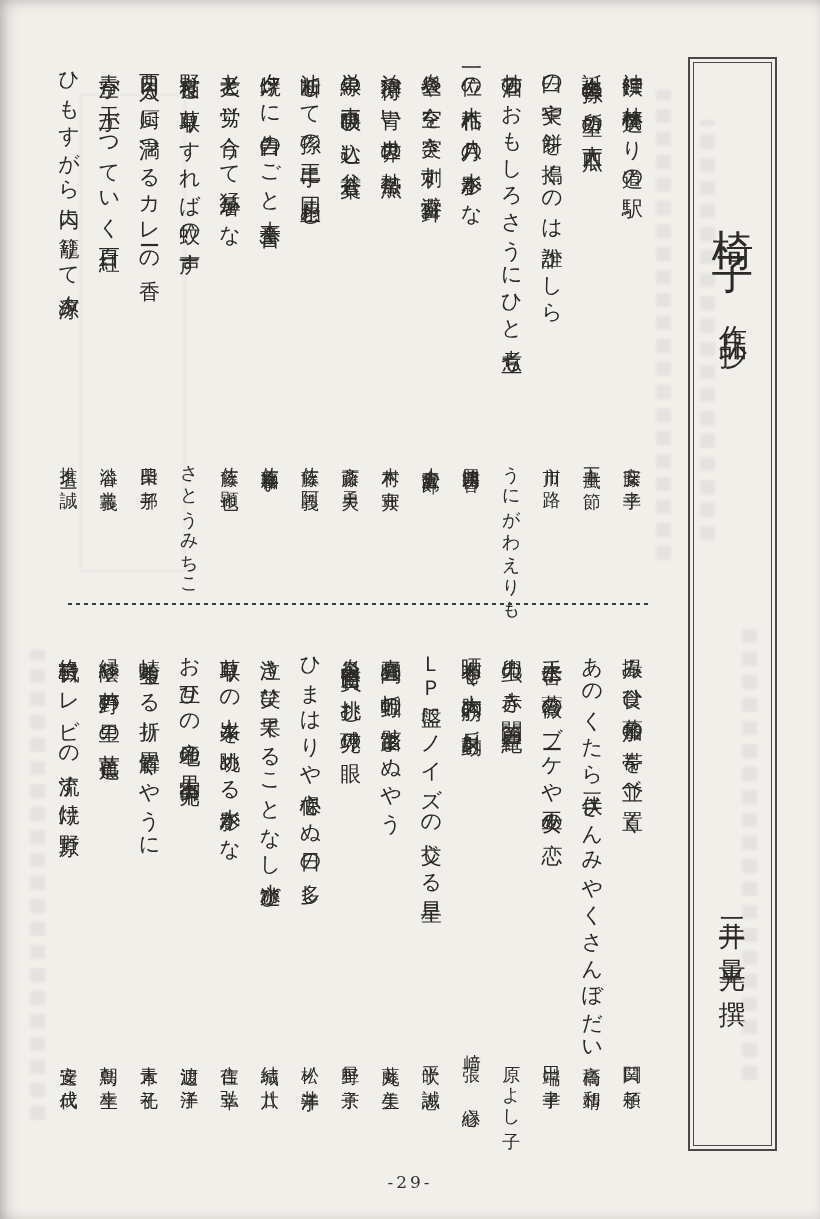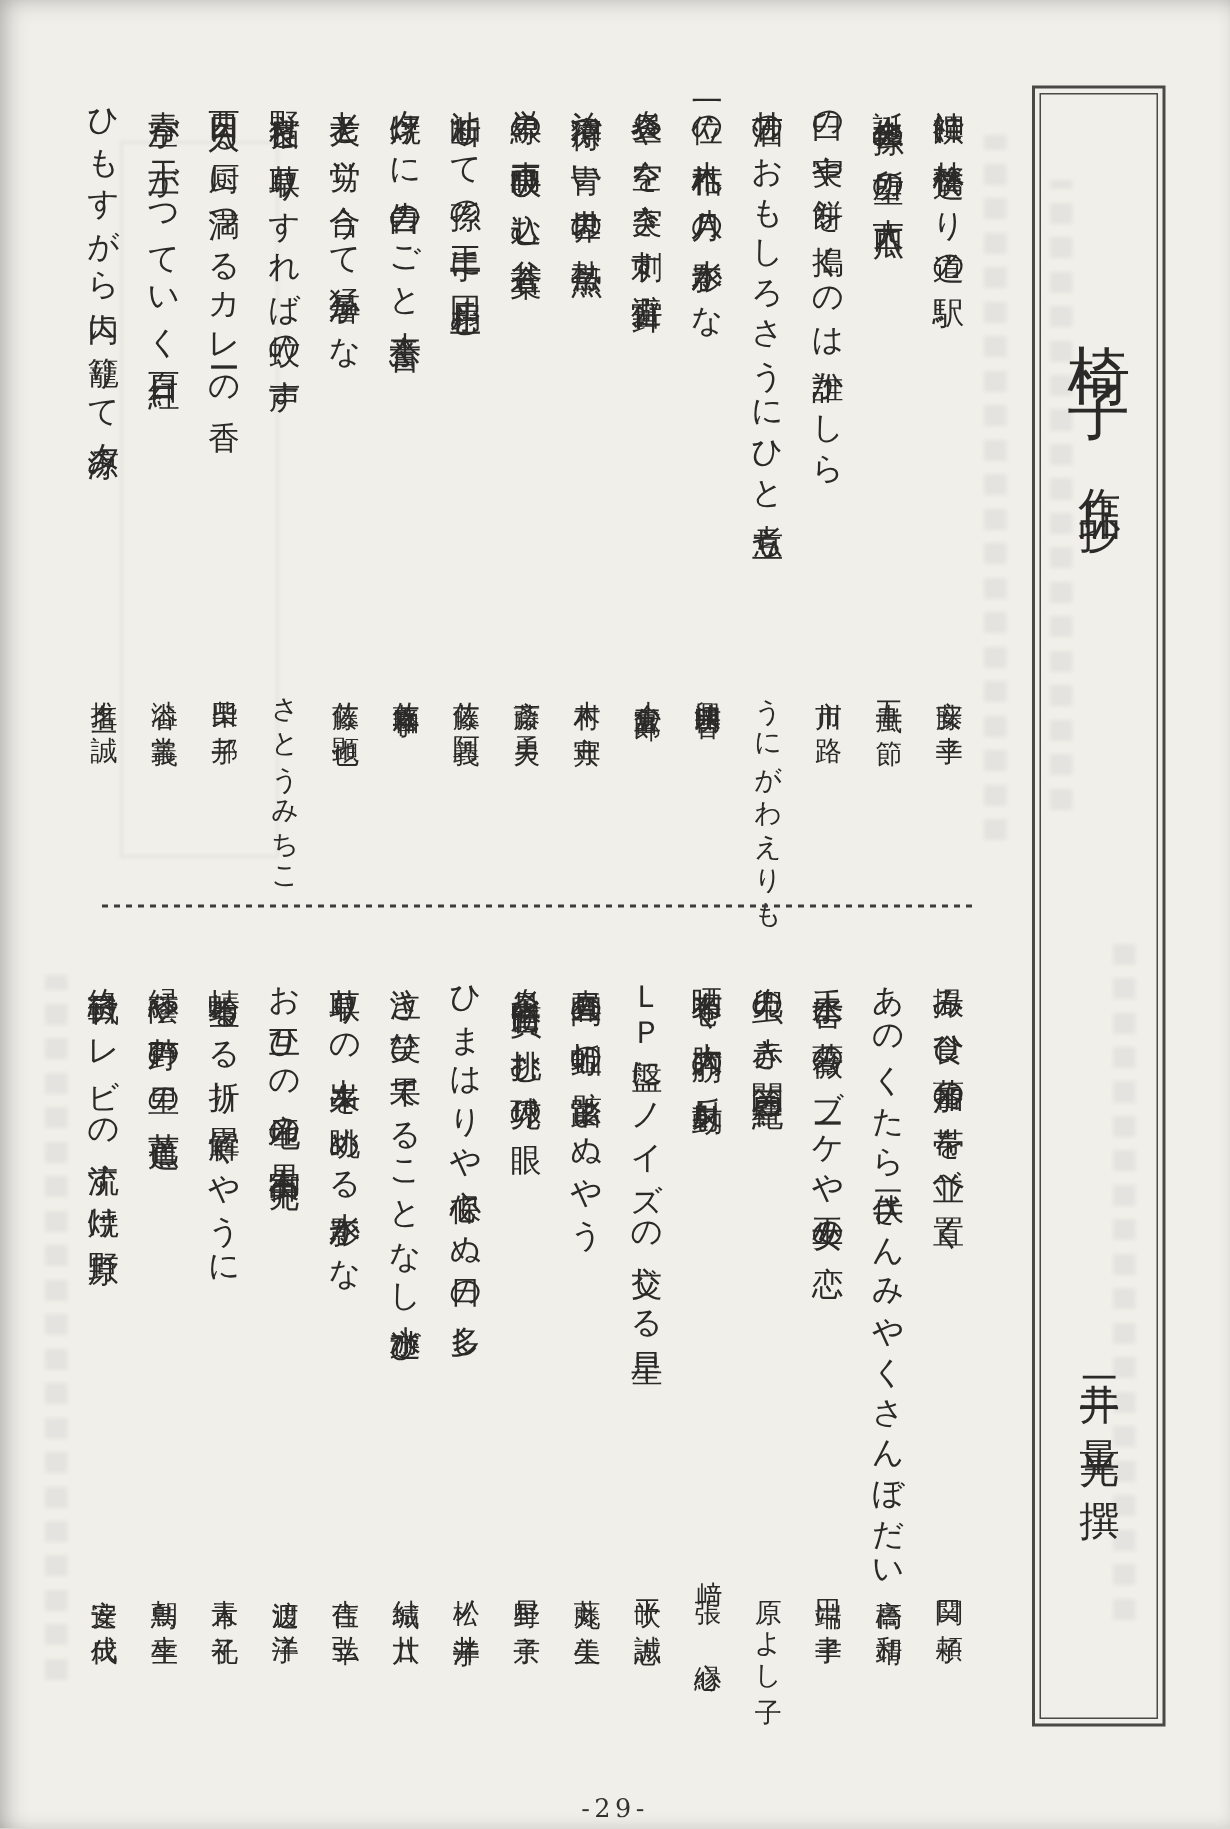--- a/index.html
+++ b/index.html
@@ -65,21 +65,21 @@
   .title-main{font-size:42px;letter-spacing:26px;line-height:1;white-space:nowrap;}
   .title-sub{font-size:28px;letter-spacing:8px;line-height:1;white-space:nowrap;}
   .selector-line{
     position:absolute;top:833px;left:50%;transform:translateX(-50%);
     font-size:27px;letter-spacing:5px;line-height:1;white-space:nowrap;
   }
 
   
   .page-number{
     position:absolute;top:1172px;left:0;width:820px;
-    text-align:center;font-size:17px;letter-spacing:3px;color:#33322f;margin-top:24px;
+    text-align:center;font-size:17px;letter-spacing:3px;color:#33322f;
   }
 
   
   .ghost{
     position:absolute;width:15px;opacity:.055;filter:blur(1.5px);
     background:repeating-linear-gradient(0deg,#1c2340 0 14px,transparent 14px 23px);
     pointer-events:none;
   }
   .ghost-box{
     position:absolute;left:80px;top:94px;width:102px;height:474px;

